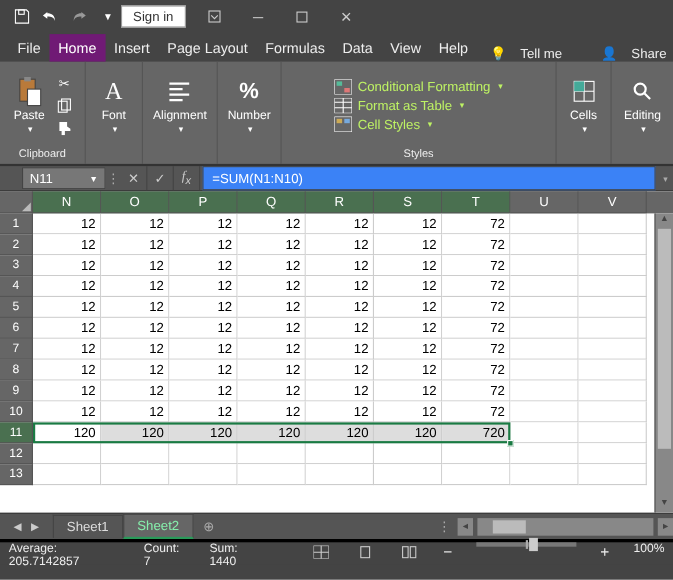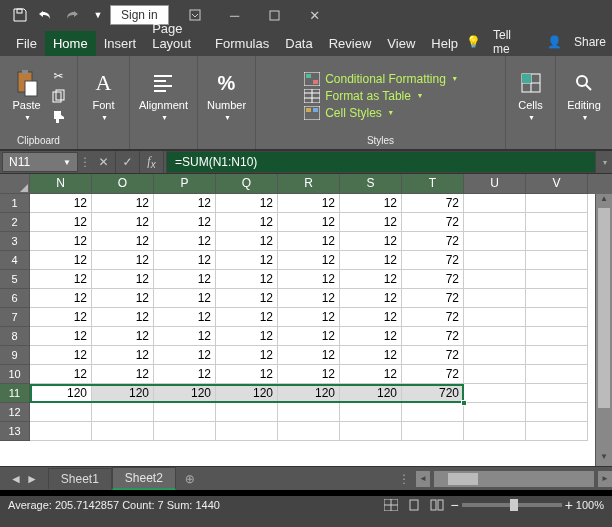--- a/index.html
+++ b/index.html
@@ -6,62 +6,62 @@
 body{width:612px;height:527px;background:#444;overflow:hidden;font-size:12px;color:#fff}
 .titlebar{height:30px;background:#444;display:flex;align-items:center;padding:0 4px}
 .qat{display:flex;gap:2px;align-items:center;padding-left:4px}
 .qat-btn{width:24px;height:24px;display:flex;align-items:center;justify-content:center;color:#fff}
 .title-center{flex:1;display:flex;justify-content:center;align-items:center;gap:6px;font-size:12px;color:#eee}
 .signin{border:1px solid #999;padding:2px 10px;background:#fff;color:#333;font-size:12px;margin-right:6px}
 .win-controls{display:flex}
 .win-btn{width:40px;height:30px;display:flex;align-items:center;justify-content:center;color:#ccc;font-size:13px}
 .menubar{height:26px;background:#444;display:flex;align-items:flex-end;padding-left:8px;gap:0}
 .menu-item{padding:5px 8px;color:#eee;font-size:13px;cursor:pointer}
-.menu-item.active{background:#14532d;color:#fff}
+.menu-item.active{background:#701a75;color:#fff}
 .tellme{flex:1;display:flex;align-items:center;justify-content:flex-end;padding-right:6px;gap:12px;color:#eee}
 .ribbon{height:94px;background:#666;display:flex;border-bottom:1px solid #333}
 .group{display:flex;flex-direction:column;border-right:1px solid #555;padding:2px 6px 0;align-items:center;justify-content:space-between}
 .group-body{flex:1;display:flex;align-items:center;gap:4px}
 .group-label{font-size:10px;color:#eee;padding:2px 0 3px;text-align:center}
 .big-btn{display:flex;flex-direction:column;align-items:center;gap:2px;padding:2px;min-width:36px}
 .big-btn .ic{width:28px;height:28px;display:flex;align-items:center;justify-content:center}
 .big-btn .lbl{font-size:11px;color:#fff}
 .small-stack{display:flex;flex-direction:column;gap:2px}
 .small-btn{width:20px;height:18px;display:flex;align-items:center;justify-content:center}
 .styles-body{display:flex;flex-direction:column;gap:3px;align-items:flex-start;justify-content:center;padding:2px 4px}
 .style-item{display:flex;align-items:center;gap:5px;font-size:12px;color:#bef264}
 .dd{font-size:8px;margin-left:2px}
 .namebox-row{height:24px;background:#555;display:flex;align-items:center;border-top:1px solid #333;border-bottom:1px solid #333}
-.namebox{width:76px;background:#777;color:#fff;padding:2px 6px;font-size:12px;border:1px solid #444;margin-left:2px;display:flex;justify-content:space-between;align-items:center}
+.namebox{width:76px;background:#777;color:#fff;padding:2px 6px;font-size:12px;border:1px solid #444;margin-left:20px;display:flex;justify-content:space-between;align-items:center}
 .fx-btn{width:24px;height:22px;display:flex;align-items:center;justify-content:center;color:#ccc;border-right:1px solid #444}
-.formula-bar{flex:1;background:#14532d;color:#fff;padding:3px 8px;font-size:12px;border:1px solid #444;margin:13px 2px}
+.formula-bar{flex:1;background:#3b82f6;color:#fff;padding:3px 8px;font-size:12px;border:1px solid #444;margin:13px 2px}
 .grid-area{background:#fff;position:relative;height:292px;display:flex;flex-direction:column}
 .col-headers{display:flex;height:20px;background:#666}
 .corner{width:30px;height:20px;background:#666;border-right:1px solid #555;border-bottom:1px solid #555;display:flex;align-items:flex-end;justify-content:flex-end}
 .corner::after{content:"";border-left:8px solid transparent;border-bottom:8px solid #bbb;margin:0 1px 1px 0}
 .colh{width:62px;text-align:center;color:#fff;font-size:12px;background:#666;border-right:1px solid #555;border-bottom:1px solid #555;line-height:19px}
 .colh.sel{background:#4a7050}
 .rows{flex:1;overflow:hidden}
 .row{display:flex;height:19px}
 .rowh{width:30px;background:#666;color:#fff;text-align:center;font-size:11px;border-right:1px solid #555;border-bottom:1px solid #555;line-height:18px}
 .rowh.sel{background:#4a7050}
 .cell{width:62px;border-right:1px solid #ccc;border-bottom:1px solid #ccc;text-align:right;padding:1px 4px;font-size:12px;color:#000;background:#fff;line-height:16px}
 .row.sel .cell.inrange{background:#ddd}
 .row.sel .cell.active{background:#fff}
 .sel-border{position:absolute;border:2px solid #1a7a43;pointer-events:none}
 .sel-handle{position:absolute;width:6px;height:6px;background:#1a7a43;border:1px solid #fff}
 .scroll-v{position:absolute;right:0;top:20px;width:17px;bottom:0;background:#888;border-left:1px solid #555}
 .scroll-v .thumb{position:absolute;left:2px;right:2px;top:14px;height:200px;background:#bbb}
 .tabs-row{height:24px;background:#555;display:flex;align-items:center;border-top:1px solid #333}
 .tab-nav{display:flex;gap:4px;padding:0 10px;color:#ccc}
 .sheet-tab{padding:3px 12px;background:#555;color:#ddd;font-size:12px;border:1px solid #444;border-bottom:none}
-.sheet-tab.active{background:#666;color:#e5e5e5;border-bottom:2px solid #2a9a5a}
+.sheet-tab.active{background:#666;color:#86efac;border-bottom:2px solid #2a9a5a}
 .hscroll{flex:1;height:16px;background:#888;margin:0 4px;position:relative;max-width:160px}
 .hscroll .thumb{position:absolute;left:14px;top:2px;bottom:2px;width:30px;background:#bbb}
-.statusbar{height:23px;background:#444;display:flex;align-items:center;padding:0 8px;gap:3px;font-size:11px;color:#eee;border-top:6px solid #000000}
+.statusbar{height:23px;background:#444;display:flex;padding:0 8px;gap:22px;font-size:11px;color:#eee;border-top:3px solid #000000}
 .statusbar .spacer{flex:1}
 .zoom-slider{width:100px;height:4px;background:#777;position:relative}
 .zoom-slider .tk{position:absolute;width:2px;height:8px;background:#aaa;top:-2px;left:50%}
 .zoom-slider .kn{position:absolute;width:8px;height:12px;background:#ccc;top:-4px;left:48px}
 .view-btn{width:20px;height:18px;display:flex;align-items:center;justify-content:center;color:#ccc}
 svg{display:block}
 </style>
 </head>
 <body>
 
@@ -103,21 +103,20 @@
   </div>
 </div>
 
 <div class="menubar">
   <div class="menu-item">File</div>
   <div class="menu-item active">Home</div>
   <div class="menu-item">Insert</div>
   <div class="menu-item">Page Layout</div>
   <div class="menu-item">Formulas</div>
   <div class="menu-item">Data</div>
-  <div class="menu-item">Review</div>
   <div class="menu-item">View</div>
   <div class="menu-item">Help</div>
   <div class="tellme">
     <span>💡</span>
     <span>Tell me</span>
     <span style="width:12px"></span>
     <span>👤</span>
     <span>Share</span>
   </div>
 </div>

